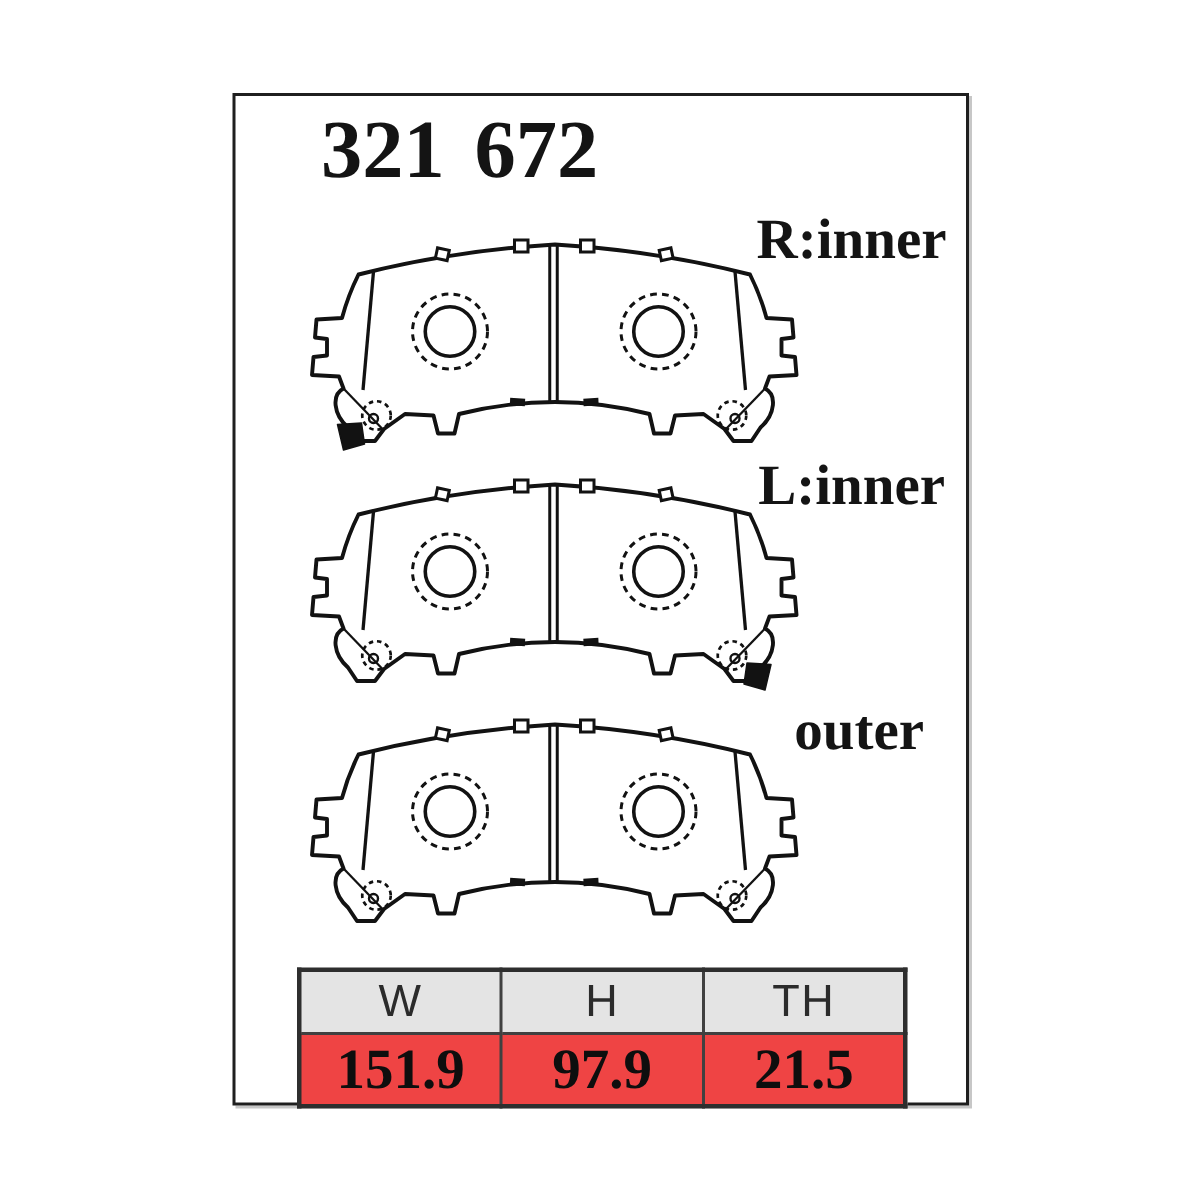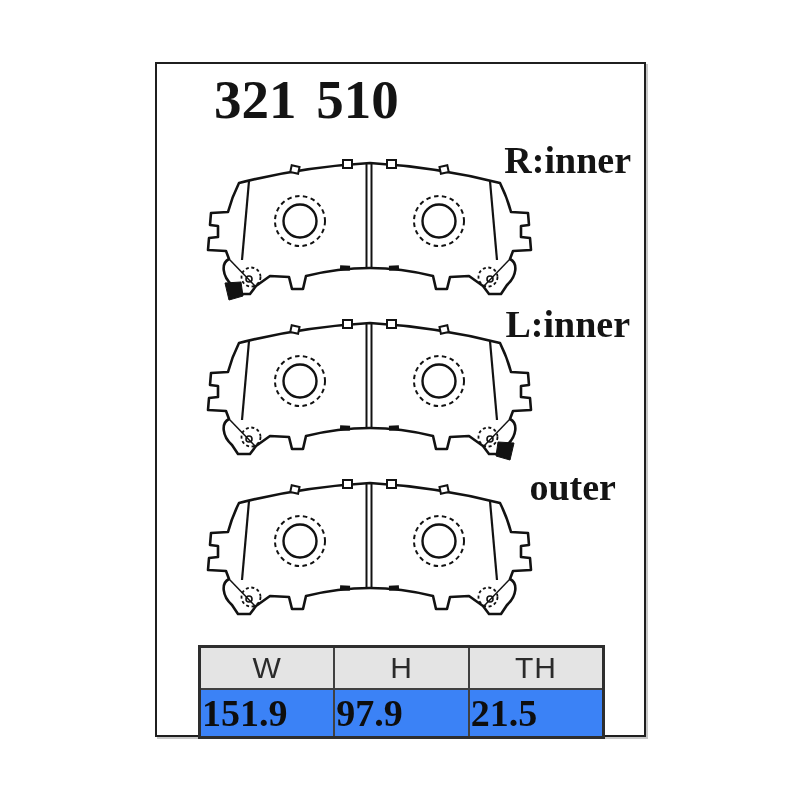--- a/index.html
+++ b/index.html
@@ -82,22 +82,23 @@
     text-align: center;
     vertical-align: middle;
   }
   table.dims td {
     height: 44px;
     border: 2px solid #404040;
     font-family: "Liberation Serif", serif;
     font-weight: bold;
     font-size: 38px;
     color: #0e0e0e;
+    text-align: center;
     vertical-align: middle;
-    background: #3b82f6;
+    background: #ef4444;
   }
   .hidden-defs { position: absolute; width: 0; height: 0; overflow: hidden; }
 </style>
 </head>
 <body>
 
 <svg class="hidden-defs" aria-hidden="true">
   <defs>
     <g id="pad-shape">
       <path d="M169 8 Q236 12 299 28 Q306 42 310 57 L327 58 L328 70 L320 71 L320 82 L329 83 L330 95 L312 96 L309 104 C317 108 316 121 306 130 L300 139 L288 139 L282 131 L268 121 L249 122 L246 134 L235 134 L232 121 Q200 113 169 113 Q137 113 105 121 L102 134 L91 134 L88 122 L69 121 L55 131 L49 139 L37 139 L31 130 C21 121 20 108 28 104 L25 96 L7 95 L8 83 L17 82 L17 71 L9 70 L10 58 L27 57 Q31 42 38 28 Q101 12 169 8 Z" fill="#ffffff" stroke="#121212" stroke-width="2.6" stroke-linejoin="round"></path>
@@ -121,21 +122,21 @@
       <line x1="309" y1="104" x2="283" y2="131" stroke="#121212" stroke-width="1.5"></line>
       <rect x="139" y="110.5" width="10" height="5" fill="#121212" transform="rotate(3 144 113)"></rect>
       <rect x="188" y="110.5" width="10" height="5" fill="#121212" transform="rotate(-3 193 113)"></rect>
     </g>
   </defs>
 </svg>
 
 <div class="canvas">
   <div class="frame">
 
-    <div class="part-number">321 510</div>
+    <div class="part-number">321 672</div>
 
     <div class="view-label label-r">R:inner</div>
 
     <div class="view-label label-l">L:inner</div>
 
     <div class="view-label label-outer">outer</div>
 
     <svg class="pad pad1" viewBox="0 0 338 150">
       <use href="#pad-shape"></use>
       <polygon points="24,128 40,127 42,141 28,145" fill="#121212" stroke="#121212" stroke-linejoin="round"></polygon>

